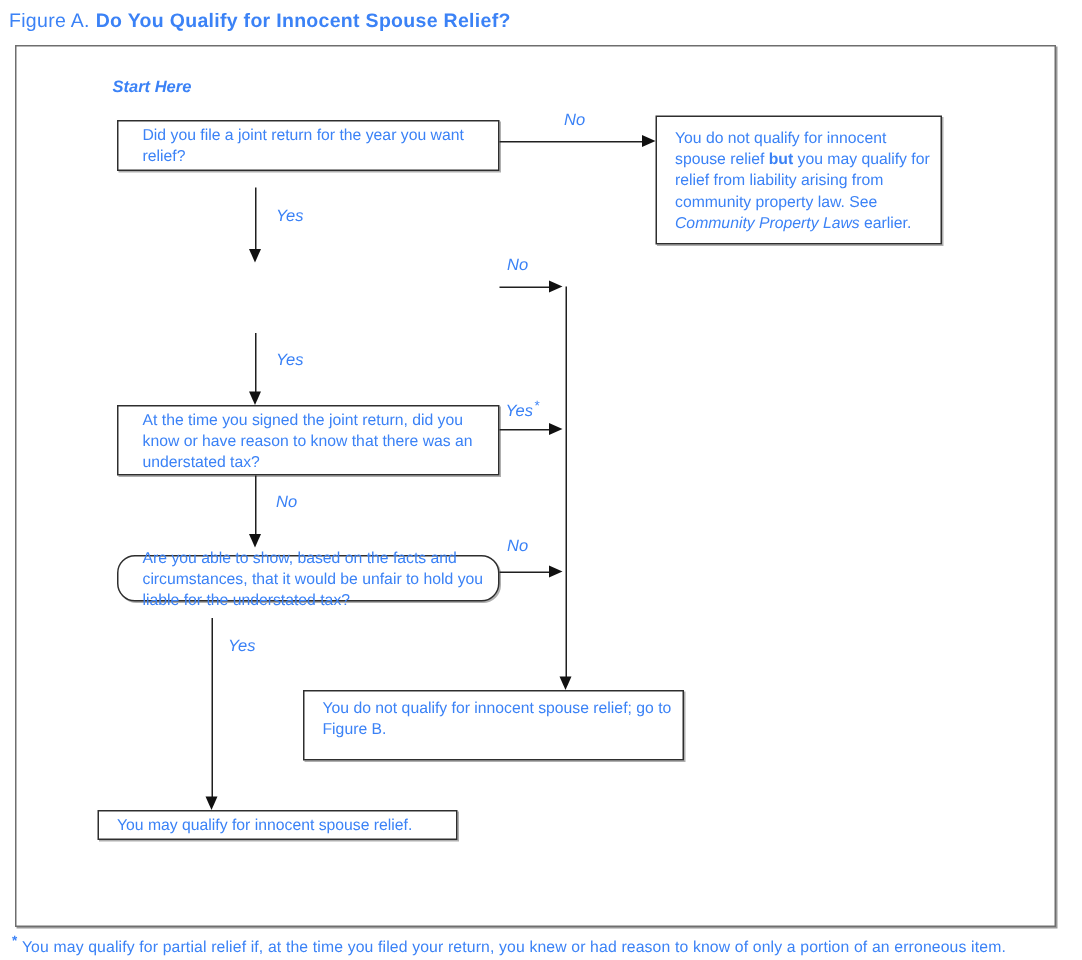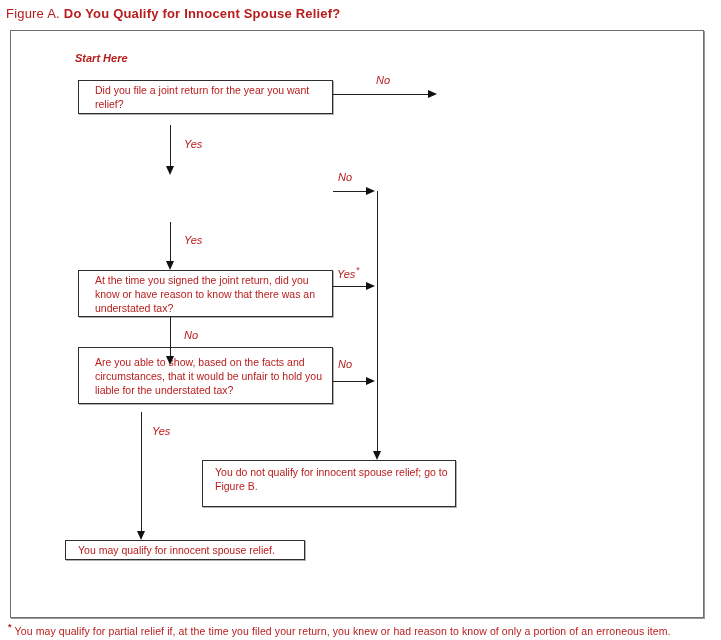--- a/index.html
+++ b/index.html
@@ -1,18 +1,18 @@
 <!DOCTYPE html>
 <html><head>
 <meta charset="utf-8">
 <style>
   html,body{margin:0;padding:0;background:#ffffff;}
   .page{
     position:relative;width:721px;height:640px;background:#fff;
-    font-family:"Liberation Sans","DejaVu Sans",sans-serif;color:#b91c1c;
+    font-family:"Liberation Sans","DejaVu Sans",sans-serif;color:#3b82f6;
     overflow:hidden;
   }
   .title{position:absolute;left:6px;top:6px;font-size:13px;letter-spacing:.2px;white-space:nowrap;}
   .title .t-prefix{font-weight:400;}
   .title .t-main{font-weight:700;margin-left:4px;}
   .frame{
     position:absolute;left:10px;top:30px;width:692px;height:586px;
     border:1px solid #6e6e6e;box-shadow:1px 1px 0 #9a9a9a;
   }
   .start{position:absolute;left:75px;top:52px;font-size:11px;font-weight:700;font-style:italic;}
@@ -48,24 +48,25 @@
 
   <div class="box qbox" style="left:78px;top:80px;width:255px;height:34px;">
       <span>Did you file a joint return for the year you want relief?</span>
     </div>
 
 
   <div class="box qbox" style="left:78px;top:270px;width:255px;height:47px;">
       <span>At the time you signed the joint return, did you know or have reason to know that there was an understated tax?</span>
     </div>
 
-  <div class="box qbox" style="left:78px;top:347px;width:255px;height:57px;">
+  <div class="box qbox" style="left:78px;top:370px;width:255px;height:31px;border-radius:12px;">
       <span>Are you able to show, based on the facts and circumstances, that it would be unfair to hold you liable for the understated tax?</span>
     </div>
 
+  <div class="box obox" style="left:437px;top:77px;width:191px;height:86px;"><span>You do not qualify for innocent spouse relief </span><b>but</b><span> you may qualify for relief from liability arising from community property law. See </span><i>Community Property Laws</i><span> earlier.</span></div>
 
   <div class="box obox" style="left:202px;top:460px;width:254px;height:47px;padding-top:4px;"><span>You do not qualify for innocent spouse relief; go to Figure B.</span></div>
 
   <div class="box ocenter" style="left:65px;top:540px;width:240px;height:20px;">
       <span>You may qualify for innocent spouse relief.</span>
     </div>
 
   <div class="hline" style="left:333px;top:94px;width:96px;"></div>
   <div class="ah-r" style="left:428px;top:90px;"></div>
   <div class="elabel" style="left:376px;top:74px;">No</div>

